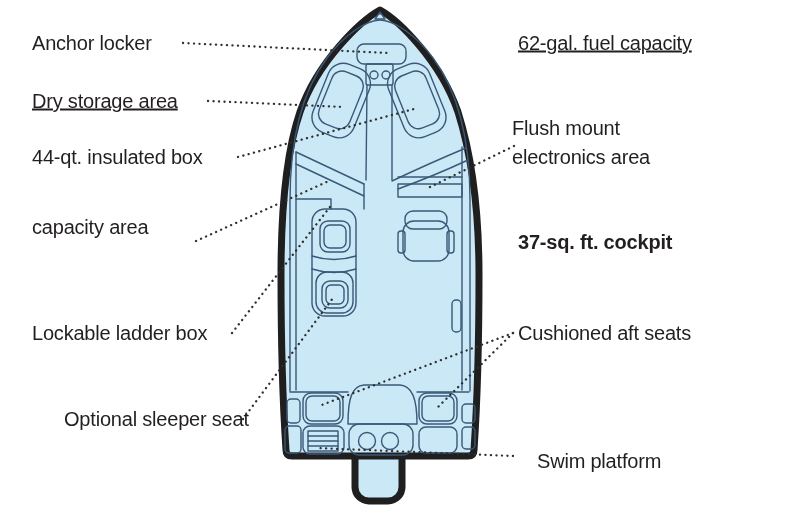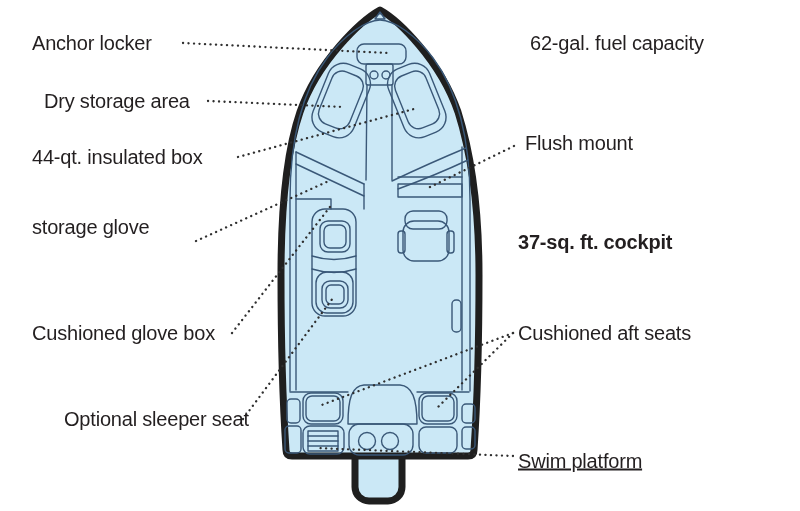--- a/index.html
+++ b/index.html
@@ -135,44 +135,45 @@
         <line x1="513" y1="333" x2="437" y2="408" class="leader"></line>
         <line x1="513" y1="333" x2="319" y2="406" class="leader"></line>
         <line x1="513" y1="456" x2="316" y2="448" class="leader"></line>
       </g>
   </svg>
 
   <div id="labels">
       <div class="label" style="left: 32px; top: 43px;">
         <span class="label-line">Anchor locker</span>
       </div>
-      <div class="label" style="left: 44px; top: 101px;">
+      <div class="label" style="left: 32px; top: 101px; text-decoration: underline;">
         <span class="label-line">Dry storage area</span>
       </div>
       <div class="label" style="left: 32px; top: 157px; text-align: right;">
         <span class="label-line">44-qt. insulated box</span>
       </div>
       <div class="label" style="left: 32px; top: 227px;">
-        <span class="label-line">storage glove</span>
+        <span class="label-line">capacity area</span>
       </div>
       <div class="label" style="left: 32px; top: 333px;">
-        <span class="label-line">Cushioned glove box</span>
+        <span class="label-line">Lockable ladder box</span>
       </div>
       <div class="label" style="left: 32px; top: 419px; margin-left: 32px;">
         <span class="label-line">Optional sleeper seat</span>
       </div>
-      <div class="label" style="left: 530px; top: 43px;">
+      <div class="label" style="left: 518px; top: 43px; text-decoration: underline;">
         <span class="label-line">62-gal. fuel capacity</span>
       </div>
-      <div class="label" style="left: 525px; top: 143px;">
+      <div class="label" style="left: 512px; top: 143px;">
         <span class="label-line">Flush mount</span>
+        <span class="label-line">electronics area</span>
       </div>
       <div class="label" style="left: 518px; top: 242px; font-weight: bold;">
         <span class="label-line">37-sq. ft. cockpit</span>
       </div>
       <div class="label" style="left: 518px; top: 333px; text-align: center;">
         <span class="label-line">Cushioned aft seats</span>
       </div>
-      <div class="label" style="left: 518px; top: 461px; text-decoration: underline;">
+      <div class="label" style="left: 537px; top: 461px;">
         <span class="label-line">Swim platform</span>
       </div>
     </div>
 </div>
 
 </body></html>

